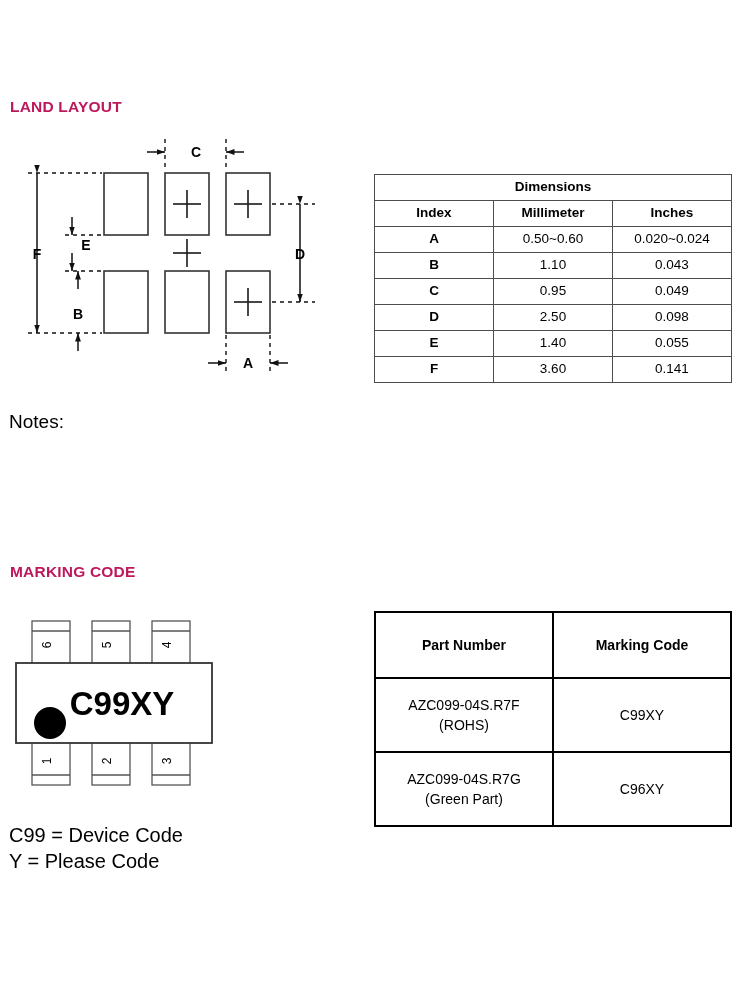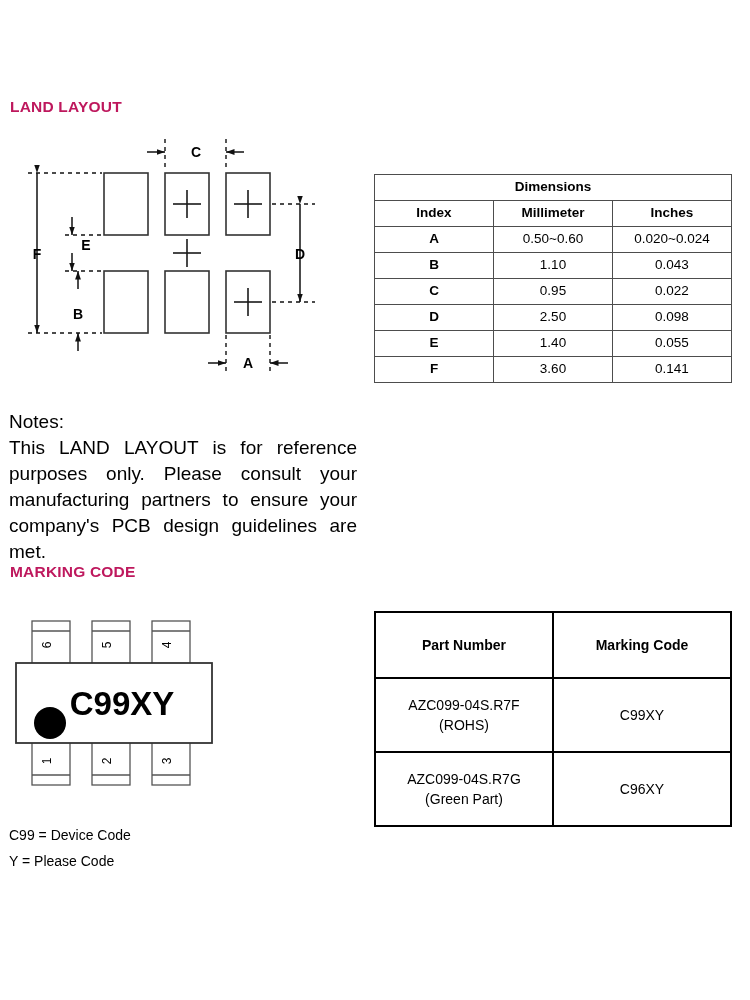--- a/index.html
+++ b/index.html
@@ -108,21 +108,21 @@
   table.mark th { font-weight: bold; height: 52px; }
   table.mark td { height: 60px; font-weight: normal; }
   table.mark .col-pn { width: 50%; }
   table.mark .col-mc { width: 50%; }
 
   
   #marking-legend {
     position: absolute;
     left: 9px;
     top: 822px;
-    font-size: 14px;
+    font-size: 20px;
     line-height: 26px;
   }
   #marking-legend div { white-space: nowrap; }
 </style>
 </head>
 <body>
 
 <div class="section-title" id="land-layout-title">LAND LAYOUT</div>
 
 <div id="land-layout-figure">
@@ -227,21 +227,21 @@
         <td>0.020~0.024</td>
       </tr>
       <tr>
         <td class="idx">B</td>
         <td>1.10</td>
         <td>0.043</td>
       </tr>
       <tr>
         <td class="idx">C</td>
         <td>0.95</td>
-        <td>0.022</td>
+        <td>0.049</td>
       </tr>
       <tr>
         <td class="idx">D</td>
         <td>2.50</td>
         <td>0.098</td>
       </tr>
       <tr>
         <td class="idx">E</td>
         <td>1.40</td>
         <td>0.055</td>
@@ -250,21 +250,20 @@
         <td class="idx">F</td>
         <td>3.60</td>
         <td>0.141</td>
       </tr>
     </tbody>
   </table>
 </div>
 
 <div id="notes-block">
   <div id="notes-label">Notes:</div>
-  <div id="notes-body">This LAND LAYOUT is for reference purposes only. Please consult your manufacturing partners to ensure your company's PCB design guidelines are met.</div>
 </div>
 
 <div class="section-title" id="marking-code-title">MARKING CODE</div>
 
 <div id="marking-figure">
   <svg width="230" height="195" viewBox="0 0 230 195">
 
     <g fill="#ffffff" stroke="#555555" stroke-width="1.3">
       <rect x="22" y="16" width="38" height="44"></rect>
       <rect x="82" y="16" width="38" height="44"></rect>

